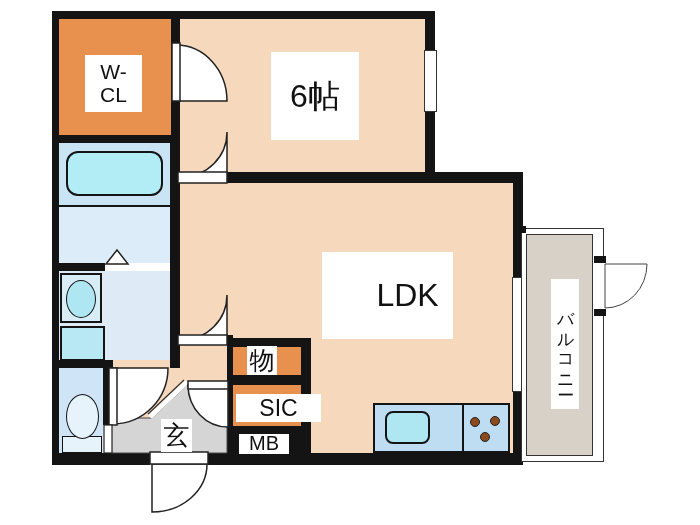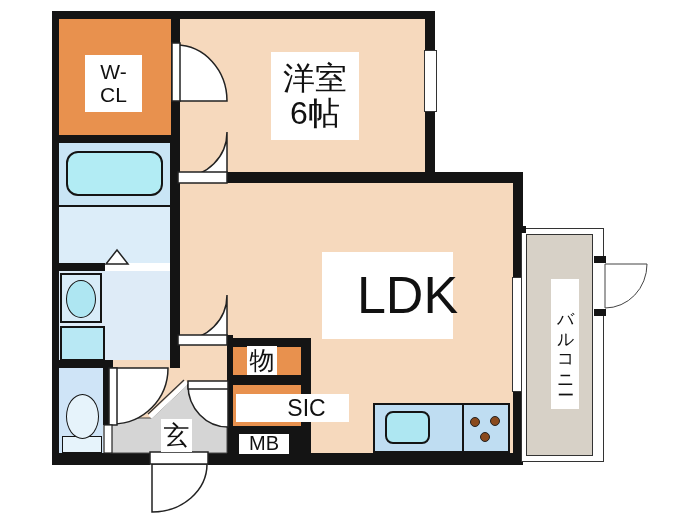--- a/index.html
+++ b/index.html
@@ -107,37 +107,36 @@
 
     <path d="M 605 264 L 647 264 A 42 44 0 0 1 605 308 Z" fill="#fff" stroke="#444" stroke-width="1"></path>
   </svg>
 
   <div class="label" style="left:85px;top:55px;width:57px;height:57px;font-size:21px;">
     <span class="l1">W-</span>
     <span class="l2">CL</span>
   </div>
 
   <div class="label" style="left:271px;top:52px;width:88px;height:88px;font-size:32px;">
-    <span class="l1">洋室</span>
     <span class="l2">6帖</span>
   </div>
 
   <div class="label" style="left:322px;top:252px;width:131px;height:87px;">
-    <span class="l1" style="font-size:52px;margin-left:40px;">LDK</span>
+    <span class="l1" style="font-size:32px;margin-left:40px;">LDK</span>
   </div>
 
   <div class="label" style="left:161px;top:419px;width:31px;height:33px;font-size:26px;">
     <span class="l1">玄</span>
   </div>
 
   <div class="label" style="left:247px;top:346px;width:30px;height:29px;font-size:25px;">
     <span class="l1">物</span>
   </div>
 
-  <div class="label" style="left:236px;top:394px;width:85px;height:28px;font-size:23px;padding-left:28px;">
+  <div class="label" style="left:236px;top:394px;width:85px;height:28px;font-size:23px;">
     <span class="l1">SIC</span>
   </div>
 
   <div class="label" style="left:240px;top:434px;width:48px;height:20px;font-size:20px;background:transparent;">
     <span class="l1">MB</span>
   </div>
 
   <div class="label" style="left:551px;top:279px;width:28px;height:130px;font-size:17px;">
     <span class="l1 vtext">バルコニー</span>
   </div>

